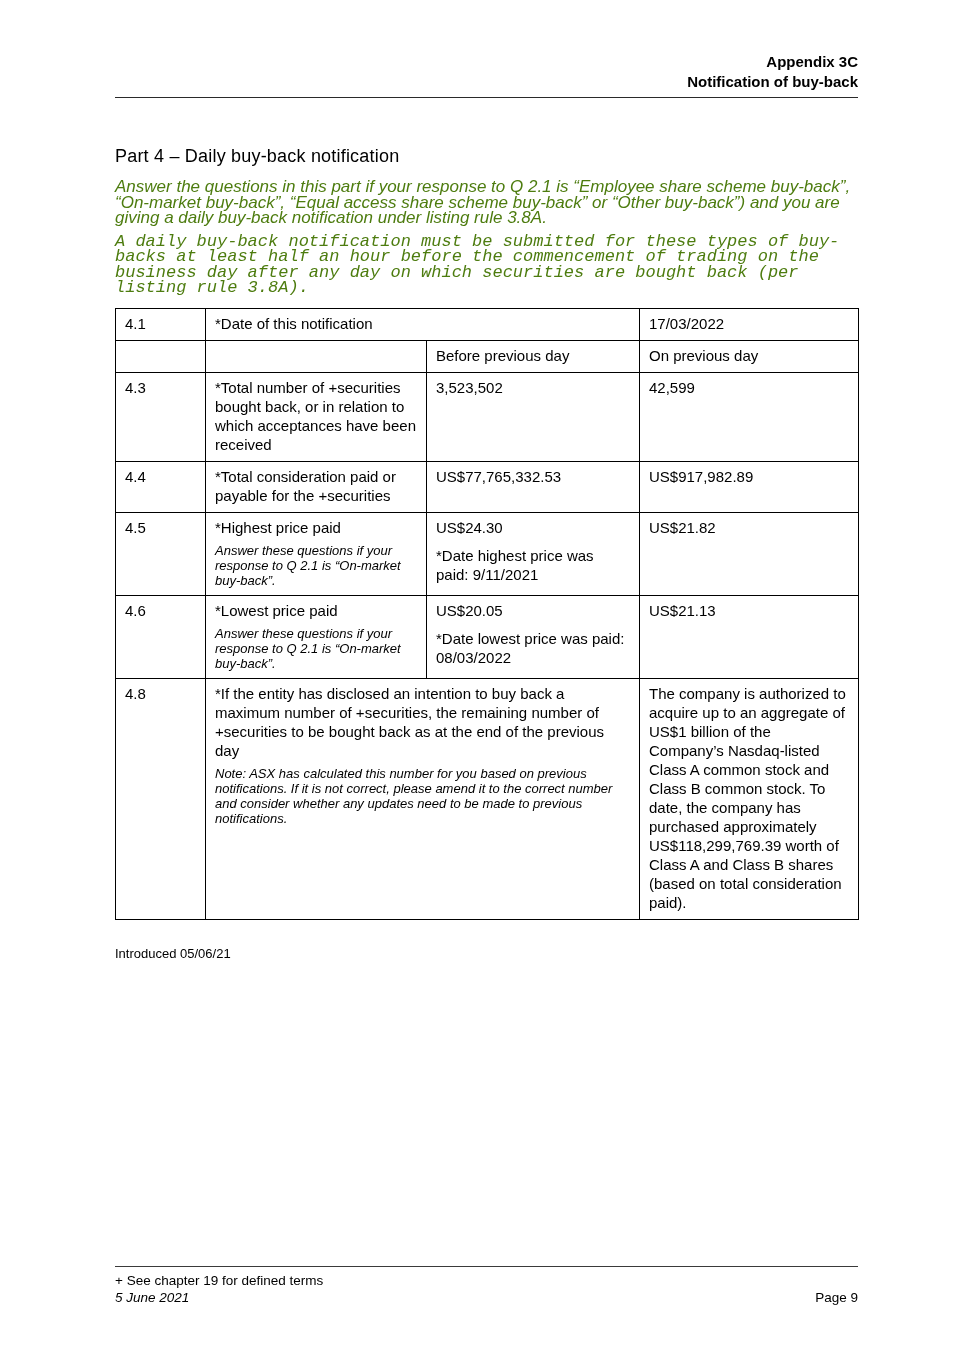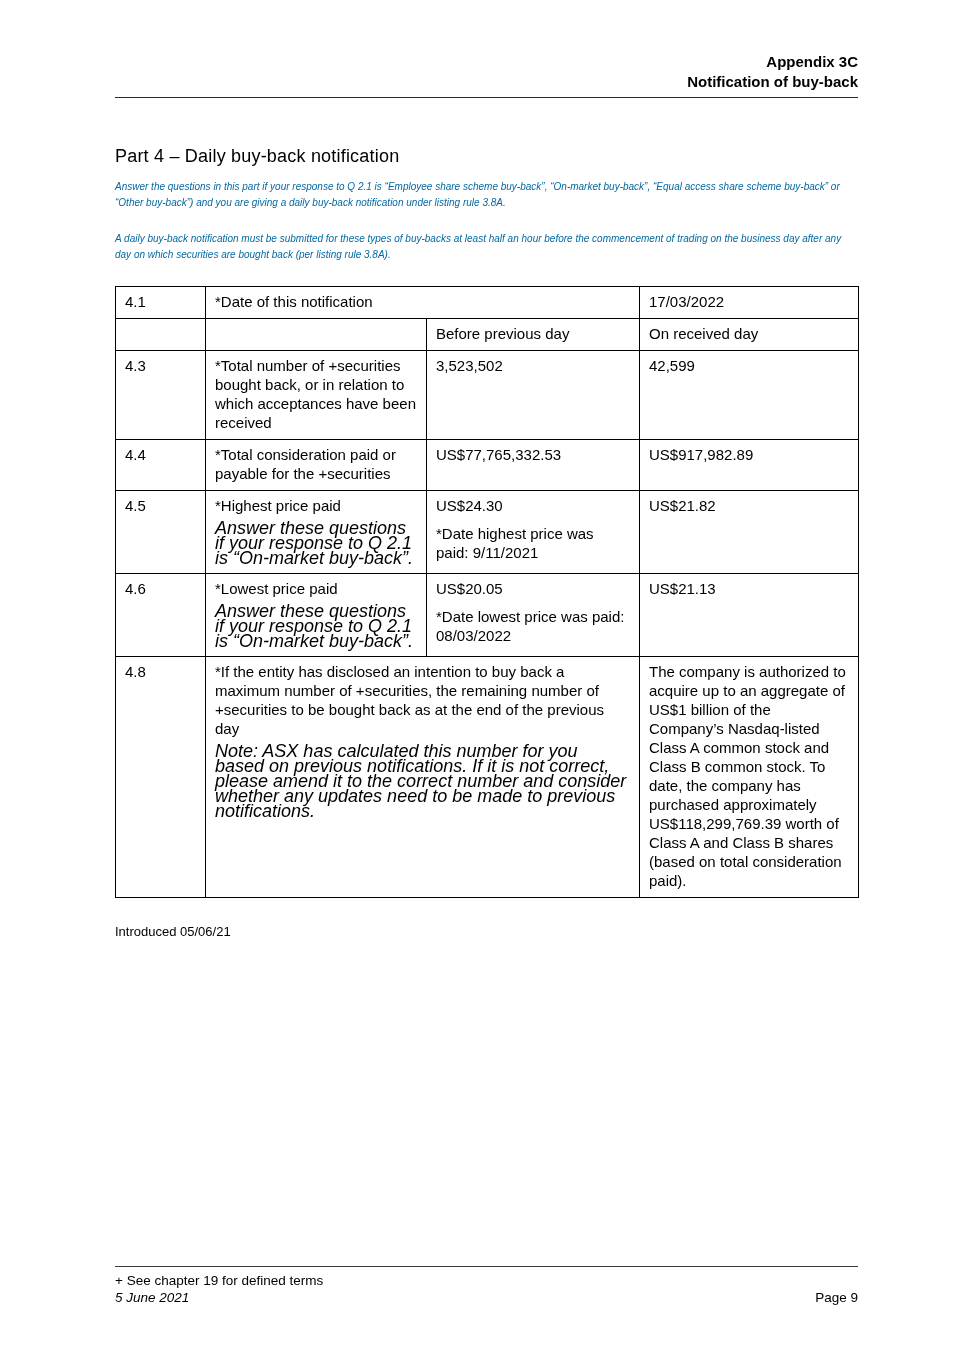--- a/index.html
+++ b/index.html
@@ -30,48 +30,48 @@
   .page-title {
     margin-top: 48px;
     font-size: 18px;
     font-weight: 400;
     letter-spacing: 0.2px;
   }
   
   .intro {
     margin-top: 12px;
     font-style: italic;
-    font-size: 10px;
+    font-size: 17px;
     line-height: 15.5px;
-    color: #0369a1;
+    color: #4d7c0f;
   }
-  .intro + .intro { margin-top: 21px; }
+  .intro + .intro { margin-top: 8px; font-family: Liberation Mono, monospace; }
   
   table.buyback {
-    margin-top: 24px;
+    margin-top: 12px;
     border-collapse: collapse;
     table-layout: fixed;
     width: 743px;
   }
   col.c1 { width: 90px; }
   col.c2 { width: 221px; }
   col.c3 { width: 213px; }
   col.c4 { width: 219px; }
   table.buyback td {
     border: 1px solid #000;
     vertical-align: top;
     padding: 5px 9px 7px 9px;
     font-size: 15px;
     line-height: 19px;
   }
   td.colhead { font-weight: normal; }
   td.empty { height: 29px; }
   .cell-note {
     font-style: italic;
-    font-size: 18px;
+    font-size: 13px;
     line-height: 15px;
     margin-top: 6px;
   }
   .cell-para + .cell-para { margin-top: 9px; }
   
   .introduced {
     margin-top: 26px;
     font-size: 13px;
   }
   
@@ -115,21 +115,21 @@
     <tbody>
       <tr>
         <td>4.1</td>
         <td colspan="2">*Date of this notification</td>
         <td>17/03/2022</td>
       </tr>
       <tr>
         <td class="empty"></td>
         <td class="empty"></td>
         <td class="colhead">Before previous day</td>
-        <td class="colhead">On received day</td>
+        <td class="colhead">On previous day</td>
       </tr>
       <tr>
         <td>4.3</td>
         <td>*Total number of +securities bought back, or in relation to which acceptances have been received</td>
         <td>3,523,502</td>
         <td>42,599</td>
       </tr>
       <tr>
         <td>4.4</td>
         <td>*Total consideration paid or payable for the +securities</td>

